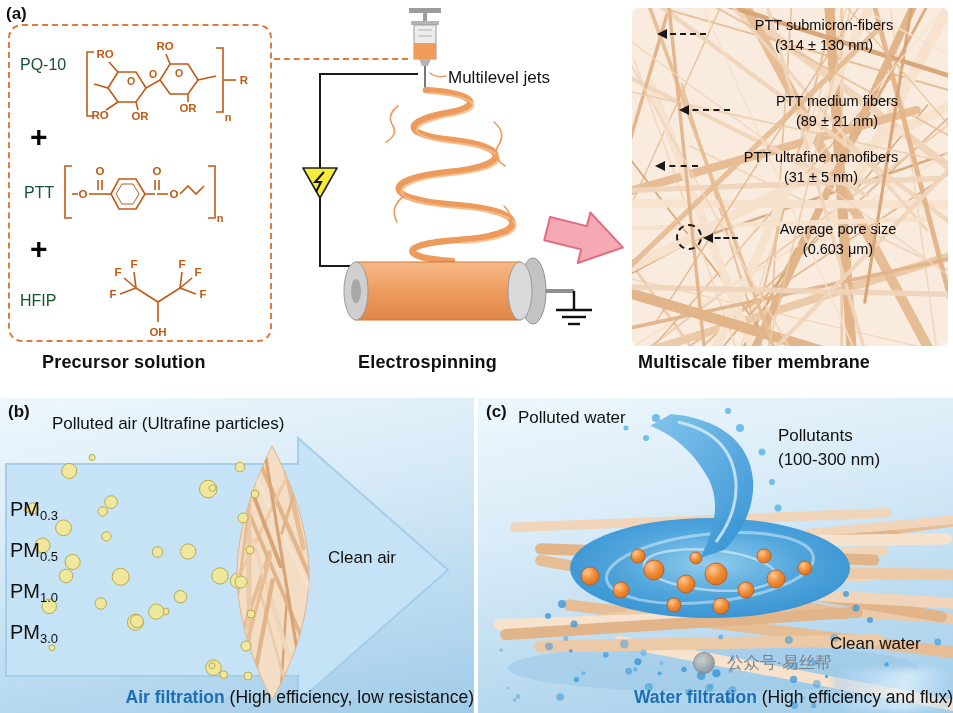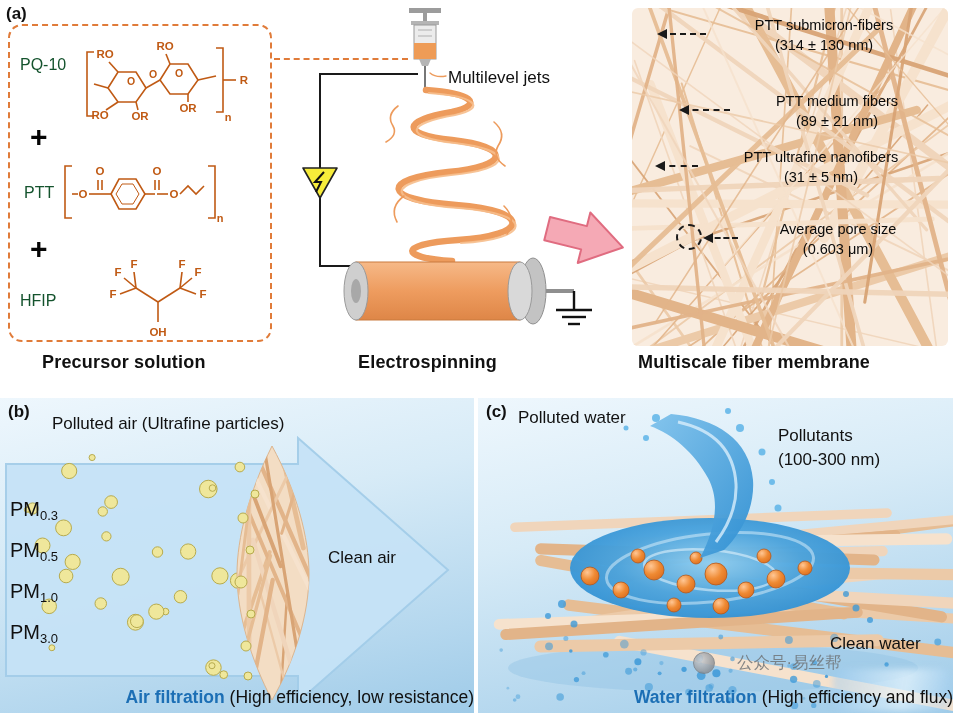--- a/index.html
+++ b/index.html
@@ -22,21 +22,21 @@
   .dash-box{position:absolute;left:8px;top:24px;width:264px;height:318px;
        border:2.5px dashed #E07B39;border-radius:14px}
   .dash-link{position:absolute;left:274px;top:58px;width:134px;height:0;
        border-top:2.5px dashed #E07B39}
   .chem-label{font-size:16px;color:#14532d}
   .plus{font-size:30px;font-weight:900;color:#050505;line-height:1}
   .pm{font-size:20px;line-height:35px;color:#101010}
   .pm .s{font-size:13px;vertical-align:-4px}
   .capline{position:absolute;left:0;right:0;bottom:5px;text-align:right;font-size:17.5px;color:#101010}
   .capline b{color:#1C6FB5;font-weight:700}
-  .wm{display:flex;align-items:center;gap:22px;opacity:.85}
+  .wm{display:flex;align-items:center;gap:12px;opacity:.85}
   .wm-logo{width:22px;height:22px;border-radius:50%;flex:0 0 auto;
        background:radial-gradient(circle at 35% 35%,#cdd0d4,#8d9196 72%);border:1px solid #7d8287}
   .wm-text{font-size:16.5px;color:#6f7478}
   .blur-mark{position:absolute;right:2px;bottom:2px;width:118px;height:42px;border-radius:10px;
        background:linear-gradient(100deg,rgba(150,200,240,.45),rgba(235,248,255,.65) 60%,rgba(150,200,240,.4));
        filter:blur(3px)}
 </style>
 </head>
 <body>
 

